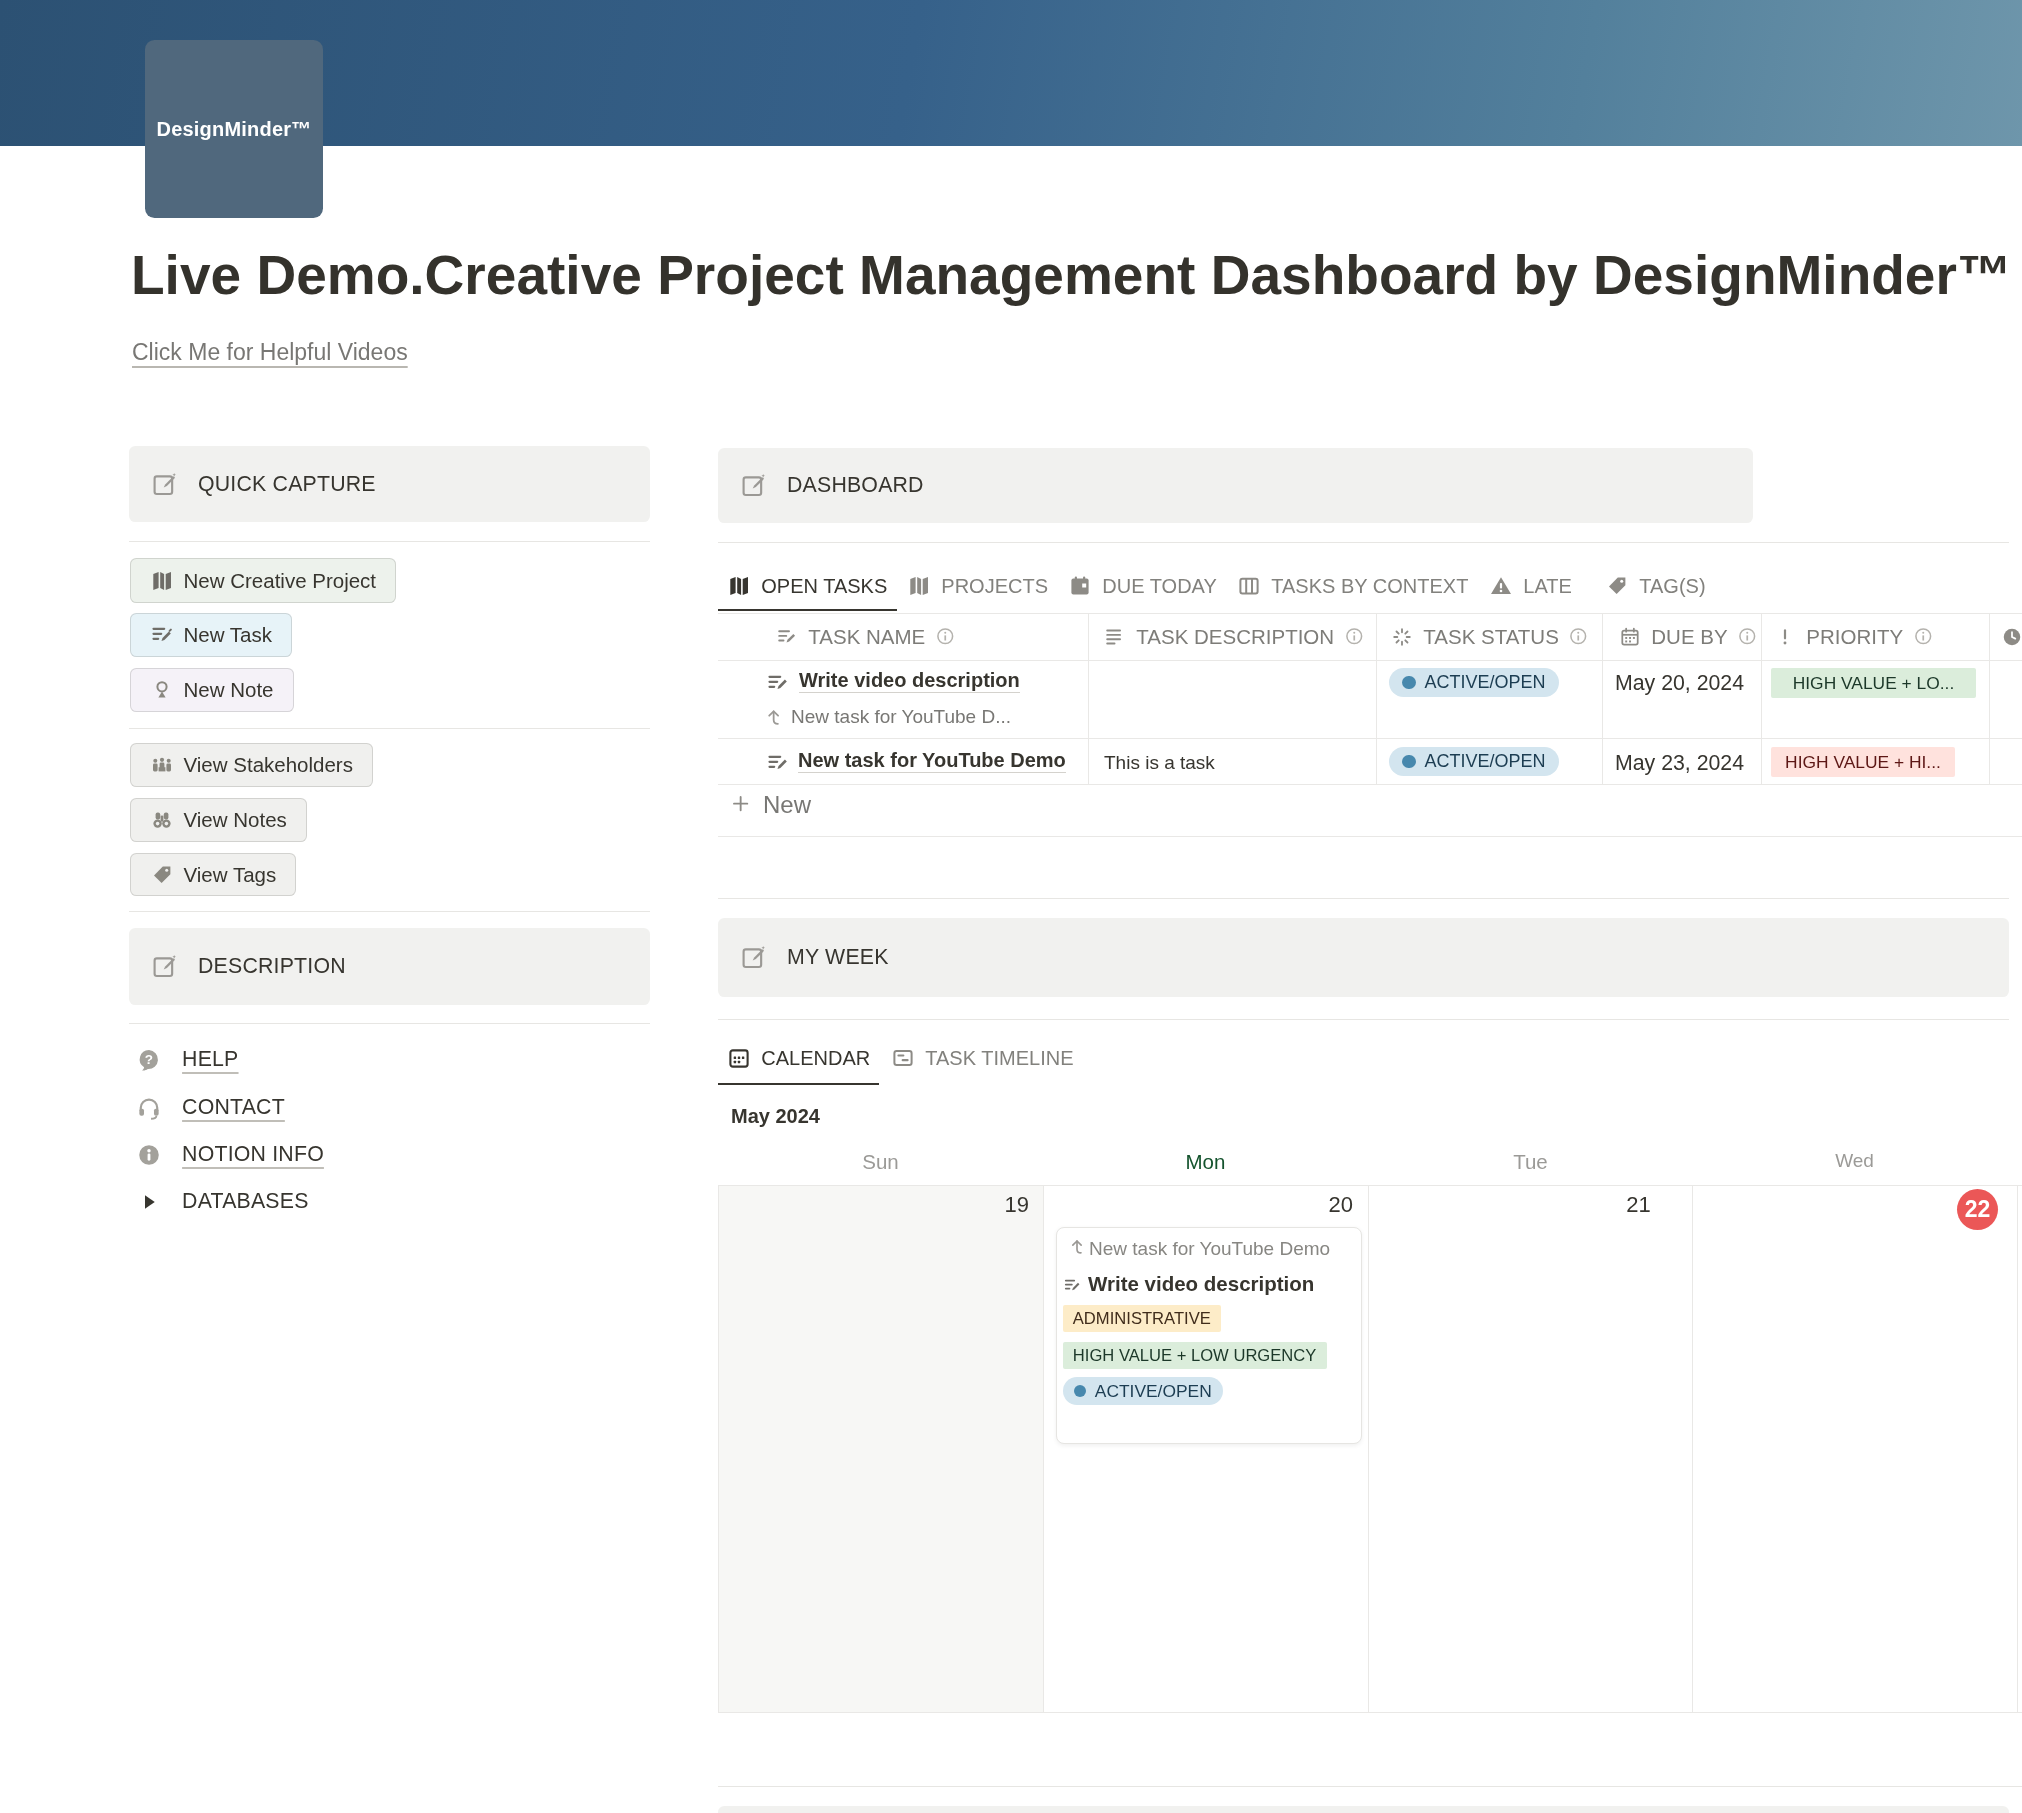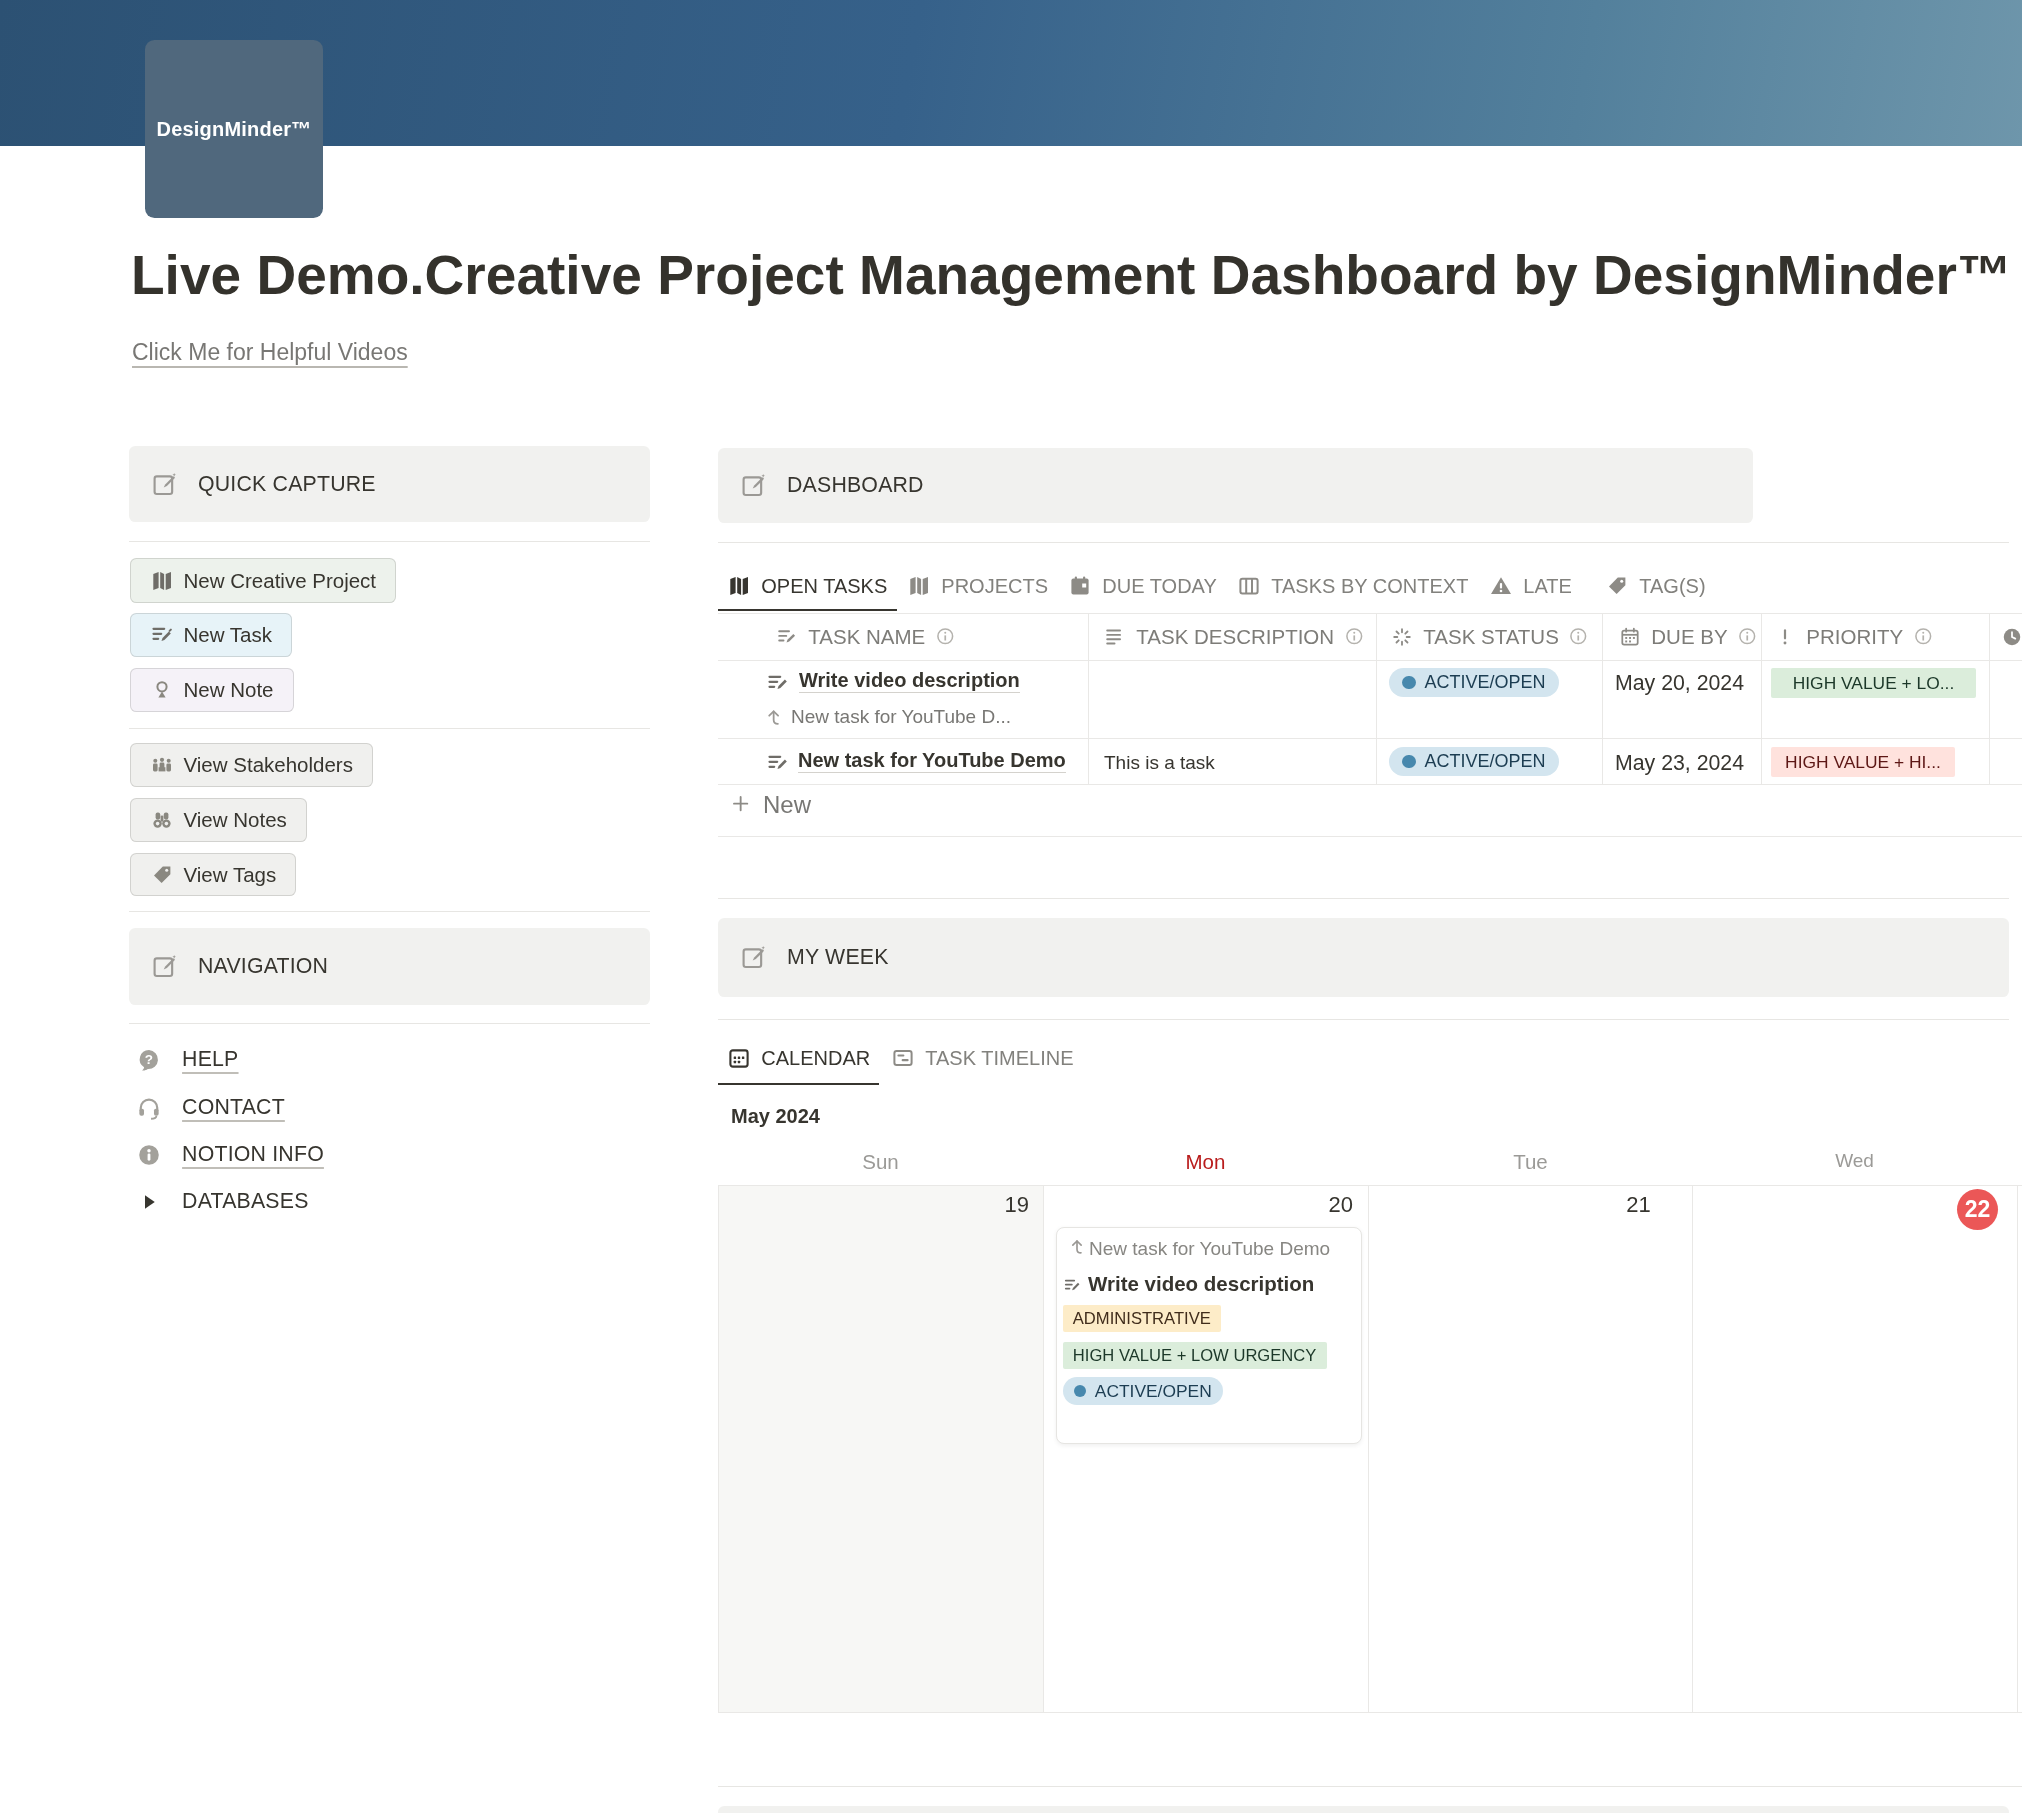--- a/index.html
+++ b/index.html
@@ -114,21 +114,21 @@
 <span class="tx">View Tags</span>
   </div>
 <div class="abs hr" style="left:129px;top:911px;width:521px"></div>
 
 <div class="abs callout" style="left:129px;top:928px;width:521px;height:77px">
 <svg class="ic" viewBox="0 0 24 24" fill="none" stroke="#9b9995" stroke-width="1.9">
       <rect x="3.2" y="4.8" width="15.6" height="15.6" rx="2"></rect>
       <path d="M19.9 4.6 12.6 11.9l-1.3 2.8 2.8-1.3 7.3-7.3z" fill="#9b9995" stroke="none"></path>
       <path d="M20.6 1.8l.45 1.15 1.15.45-1.15.45-.45 1.15-.45-1.15-1.15-.45 1.15-.45z" fill="#9b9995" stroke="none"></path>
     </svg>
-<span class="tx">NAVIGATION</span>
+<span class="tx">DESCRIPTION</span>
   </div>
 <div class="abs hr" style="left:129px;top:1023px;width:521px"></div>
 
 <div class="navlink" style="left:129px;top:1036px;height:47px">
 <svg class="ic" viewBox="0 0 24 24">
       <path fill="#a3a19b" d="M12 2.8a8.6 8.6 0 0 0-4.5 15.9c-.2 1.2-.9 2.3-1.9 3 1.9.3 3.8-.2 5.3-1.3A8.6 8.6 0 1 0 12 2.8z"></path>
       <text x="12" y="15.6" font-size="12.5" font-weight="bold" fill="#fff" text-anchor="middle" font-family="Liberation Sans">?</text>
     </svg>
 <span class="tx">HELP</span>
   </div>
@@ -326,21 +326,21 @@
 <div class="tab" style="left:891px;top:1038px"><svg class="ic" viewBox="0 0 24 24" fill="none" stroke="#8d8b86" stroke-width="2">
       <rect x="3.4" y="5" width="17.2" height="14" rx="2.2"></rect>
       <rect x="6.4" y="8.4" width="7" height="2.2" rx="1" fill="#8d8b86" stroke="none"></rect>
       <rect x="10.6" y="13" width="7" height="2.2" rx="1" fill="#8d8b86" stroke="none"></rect>
     </svg>TASK TIMELINE</div>
 <div class="abs" style="left:718px;top:1083px;width:161px;height:2.4px;background:#37352f"></div>
 
 <div class="abs" style="left:731px;top:1105px;font-size:20px;font-weight:bold">May 2024</div>
 
 <div class="abs" style="left:718px;top:1150px;width:325px;text-align:center;font-size:20.5px;color:#9b9a97">Sun</div>
-<div class="abs" style="left:1043px;top:1150px;width:325px;text-align:center;font-size:20.5px;color:#b91c1c">Mon</div>
+<div class="abs" style="left:1043px;top:1150px;width:325px;text-align:center;font-size:20.5px;color:#14532d">Mon</div>
 <div class="abs" style="left:1368px;top:1150px;width:325px;text-align:center;font-size:20.5px;color:#9b9a97">Tue</div>
 <div class="abs" style="left:1692px;top:1150px;width:325px;text-align:center;font-size:19px;color:#9b9a97">Wed</div>
 
 <div class="abs" style="left:719px;top:1186px;width:324px;height:526px;background:#f7f7f5"></div>
 <div class="abs hline" style="left:718px;top:1185px;width:1304px"></div>
 <div class="abs hline" style="left:718px;top:1712px;width:1304px"></div>
 <div class="vline" style="left:718px;top:1185px;height:528px"></div>
 <div class="vline" style="left:1043px;top:1185px;height:528px"></div>
 <div class="vline" style="left:1368px;top:1185px;height:528px"></div>
 <div class="vline" style="left:1692px;top:1185px;height:528px"></div>

